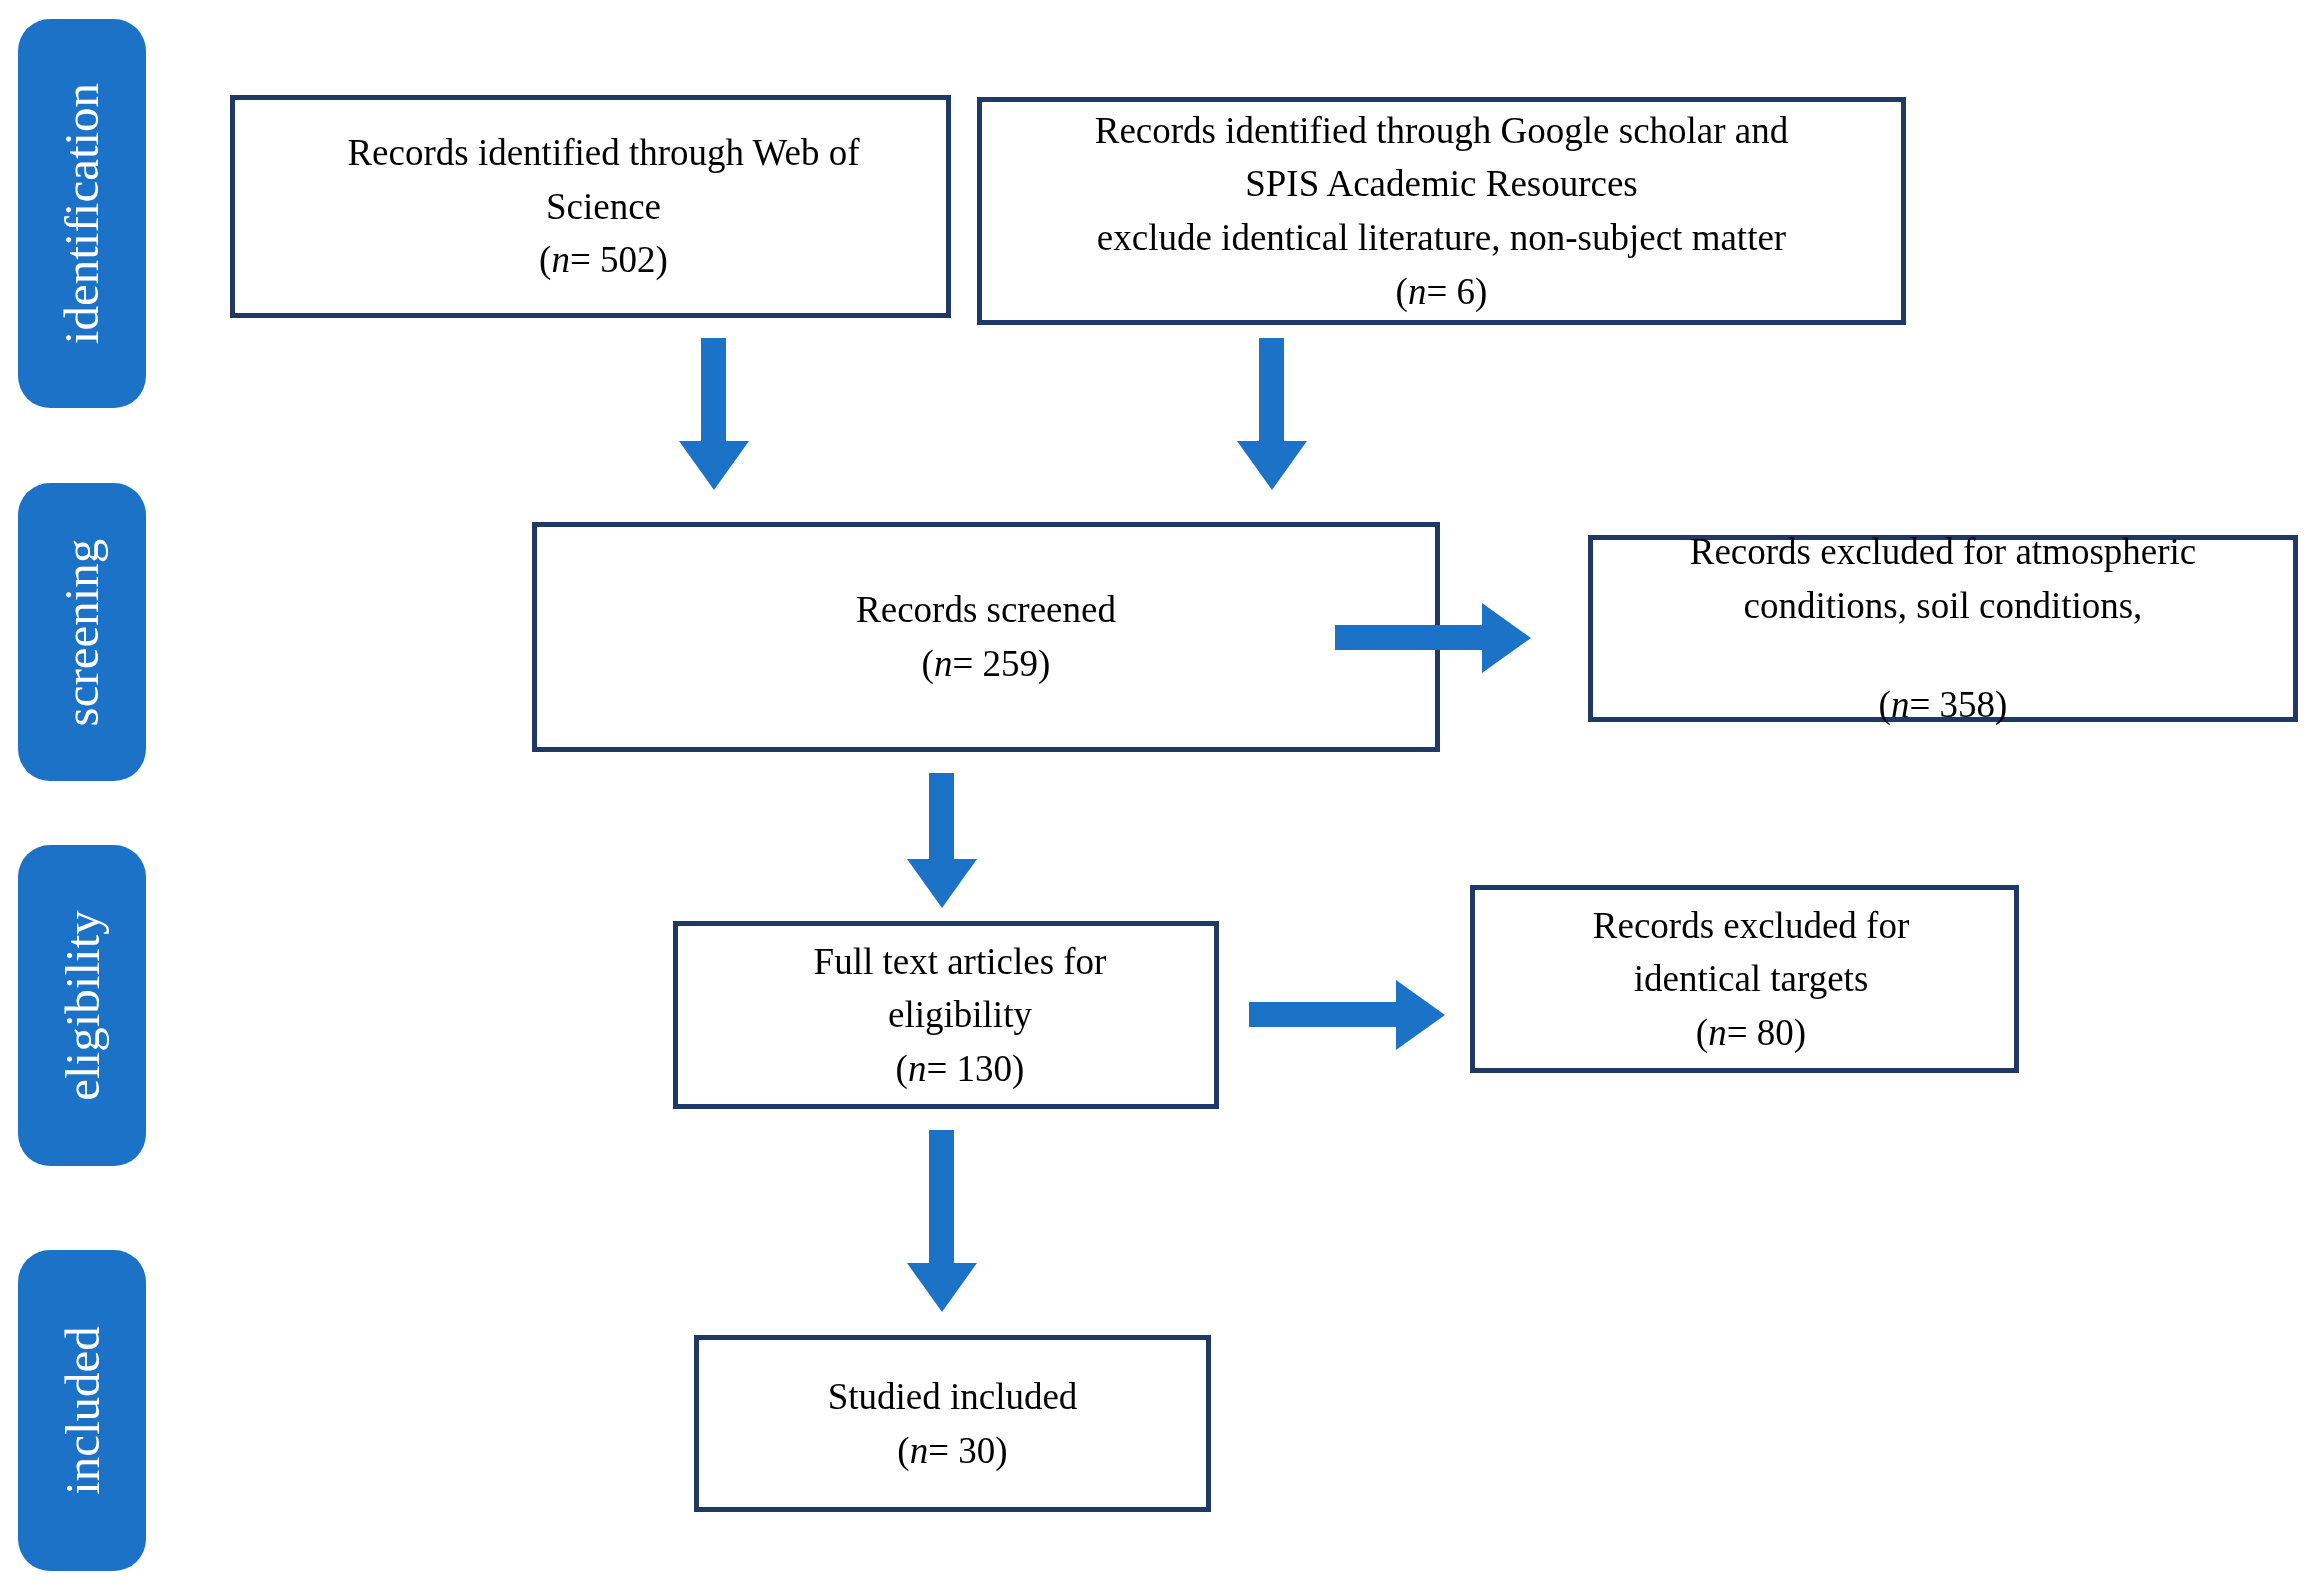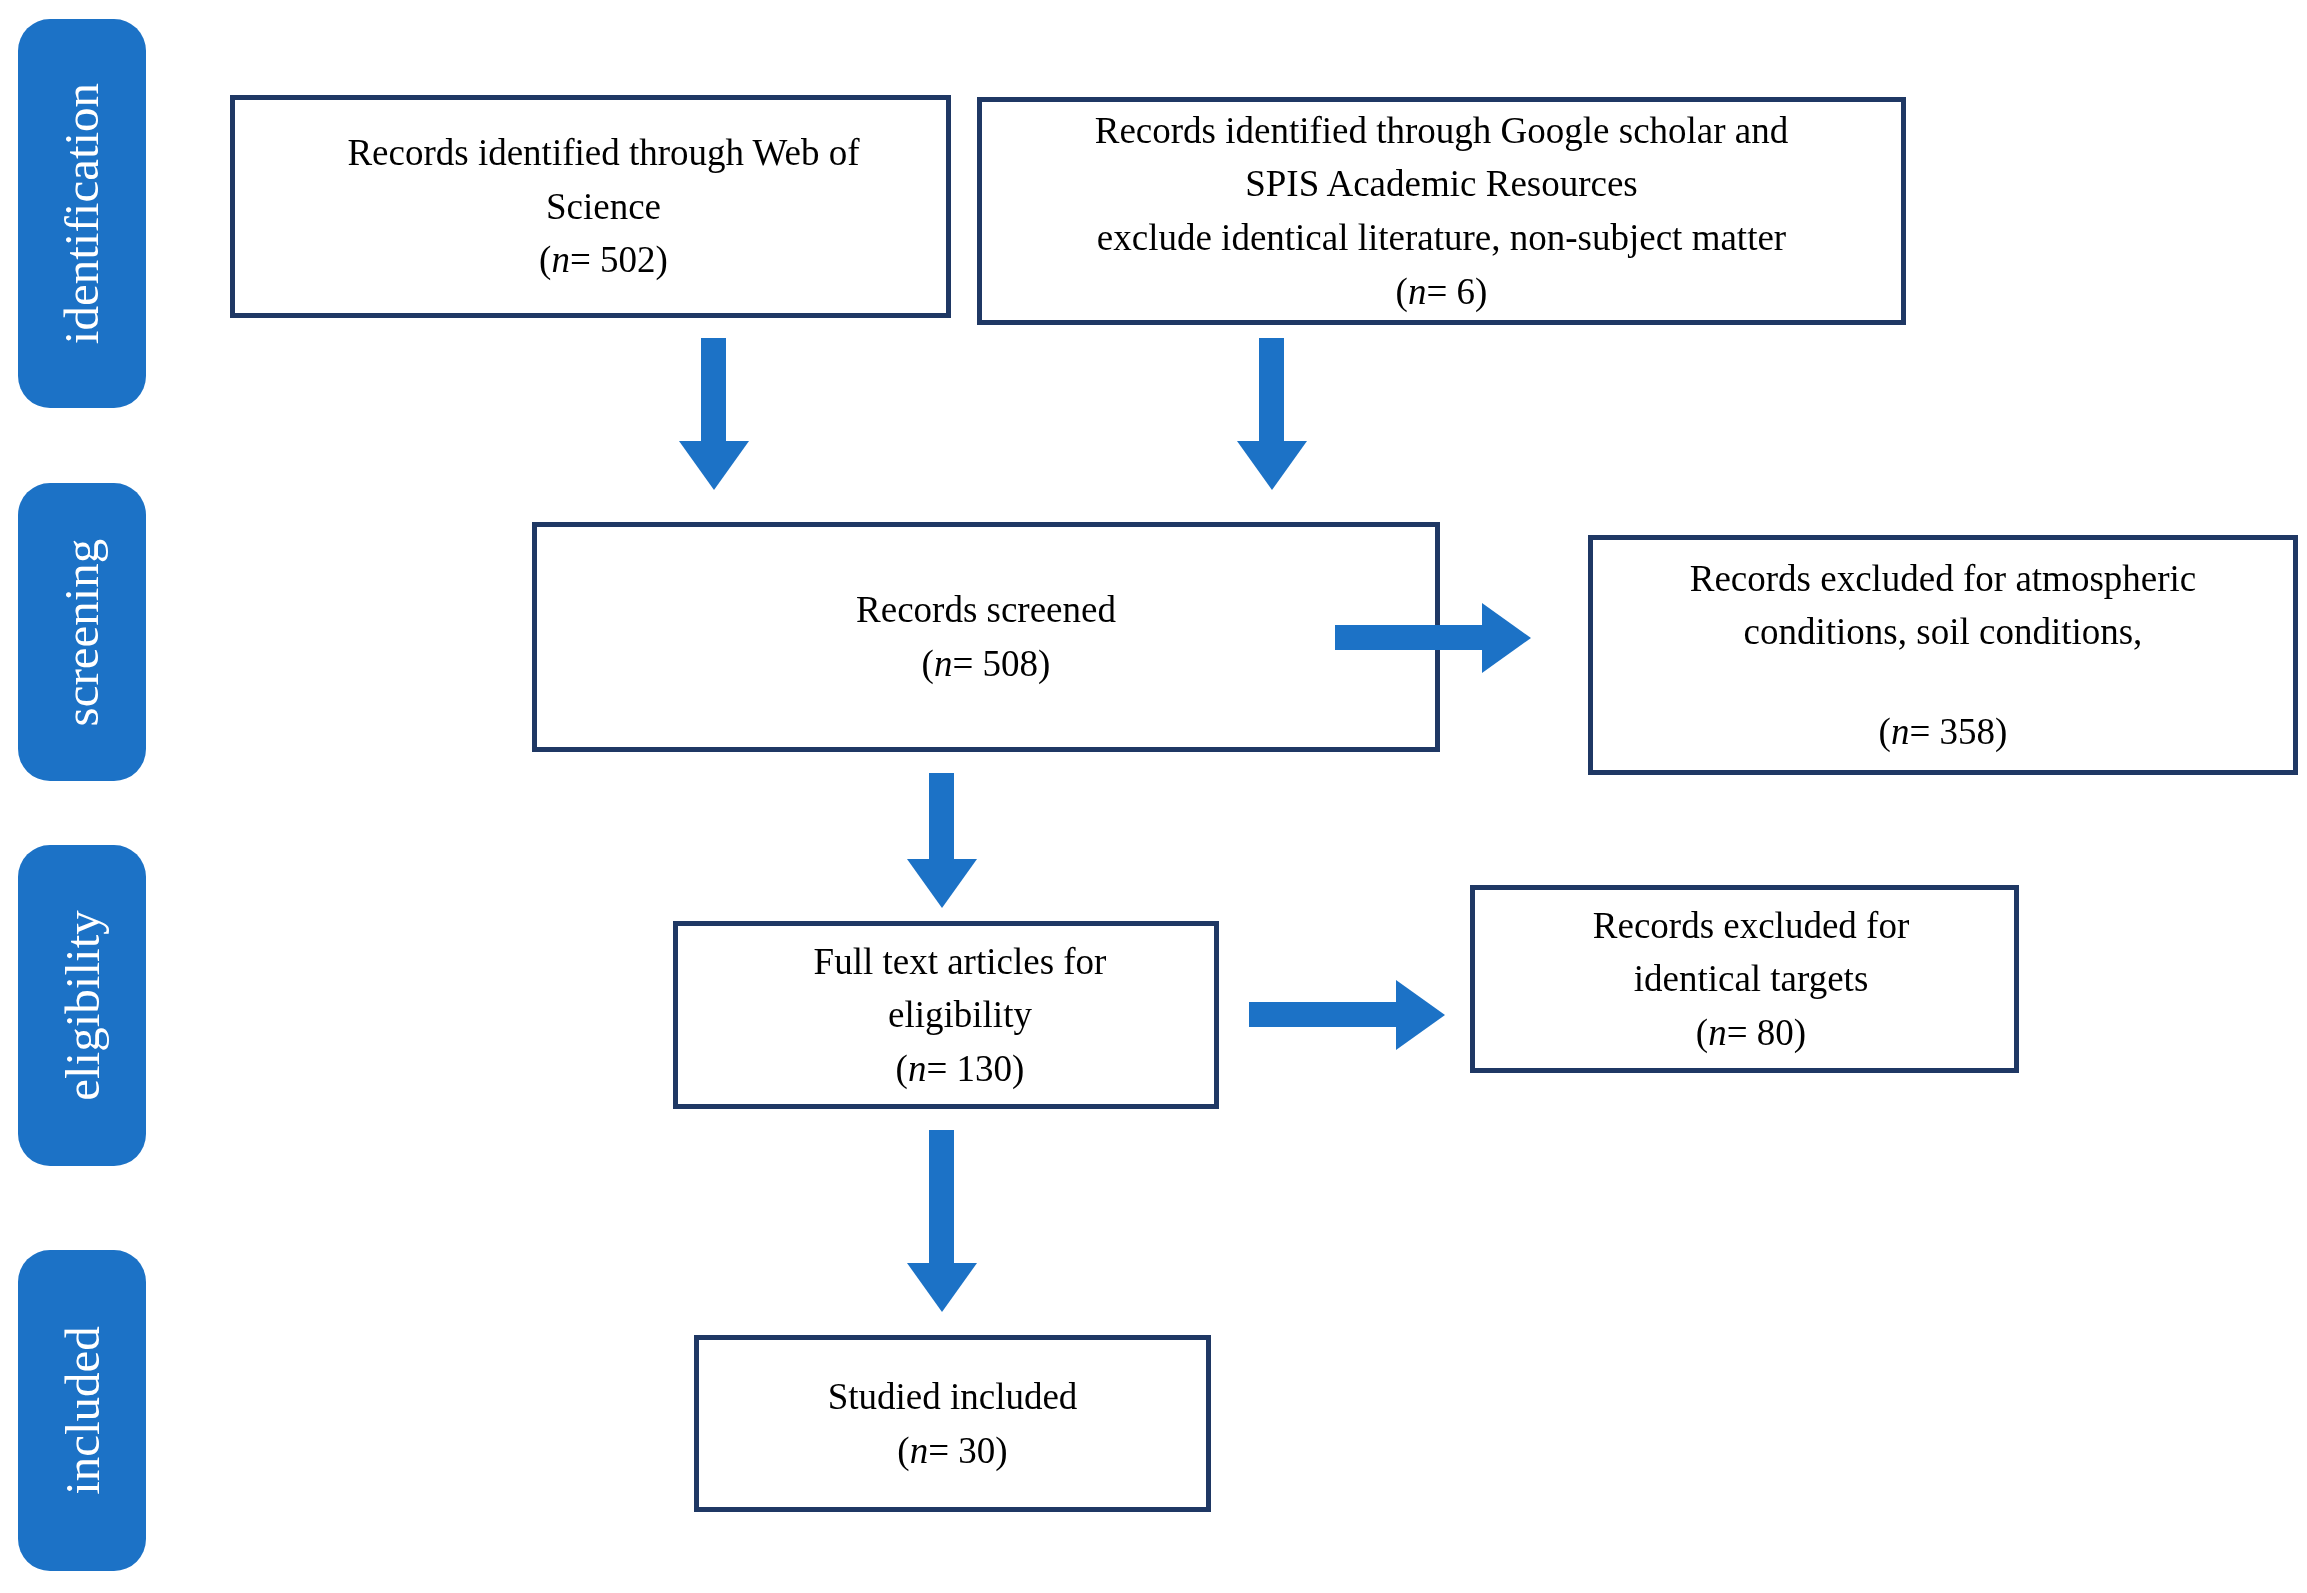--- a/index.html
+++ b/index.html
@@ -87,29 +87,29 @@
     <div class="shaft"></div>
     <div class="head"></div>
   </div>
   <div class="arrow-v" style="left:1236px;top:338px;width:71px;height:152px;">
     <div class="shaft"></div>
     <div class="head"></div>
   </div>
 
   <div class="fbox" style="left:532px;top:522px;width:908px;height:230px;">
     <div class="label">Records screened</div>
-    <div class="nline"><span>(</span><span class="nvar">n</span><span>= 508</span><span>)</span></div>
+    <div class="nline"><span>(</span><span class="nvar">n</span><span>= 259</span><span>)</span></div>
   </div>
 
   <div class="arrow-h" style="left:1335px;top:602px;width:196px;height:71px;">
     <div class="shaft"></div>
     <div class="head"></div>
   </div>
 
-  <div class="fbox" style="left:1588px;top:535px;width:710px;height:240px;gap:46px;">
+  <div class="fbox" style="left:1588px;top:535px;width:710px;height:187px;gap:46px;">
     <div class="label">Records excluded for atmospheric
 conditions, soil conditions,</div>
     <div class="nline"><span>(</span><span class="nvar">n</span><span>= 358</span><span>)</span></div>
   </div>
 
   <div class="arrow-v" style="left:906px;top:773px;width:71px;height:135px;">
     <div class="shaft"></div>
     <div class="head"></div>
   </div>
 

